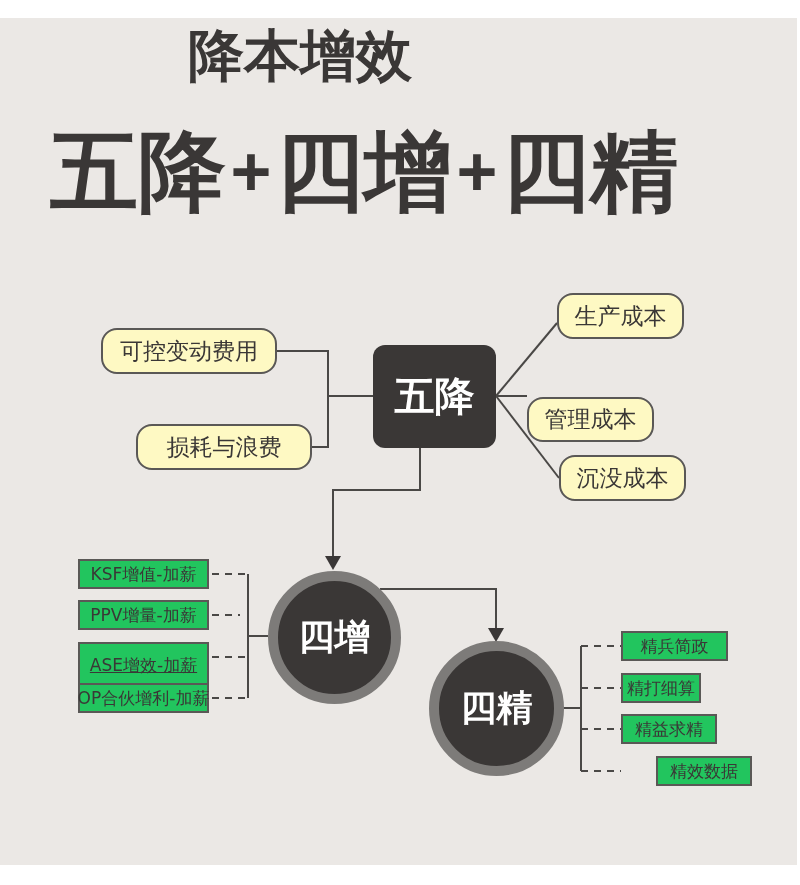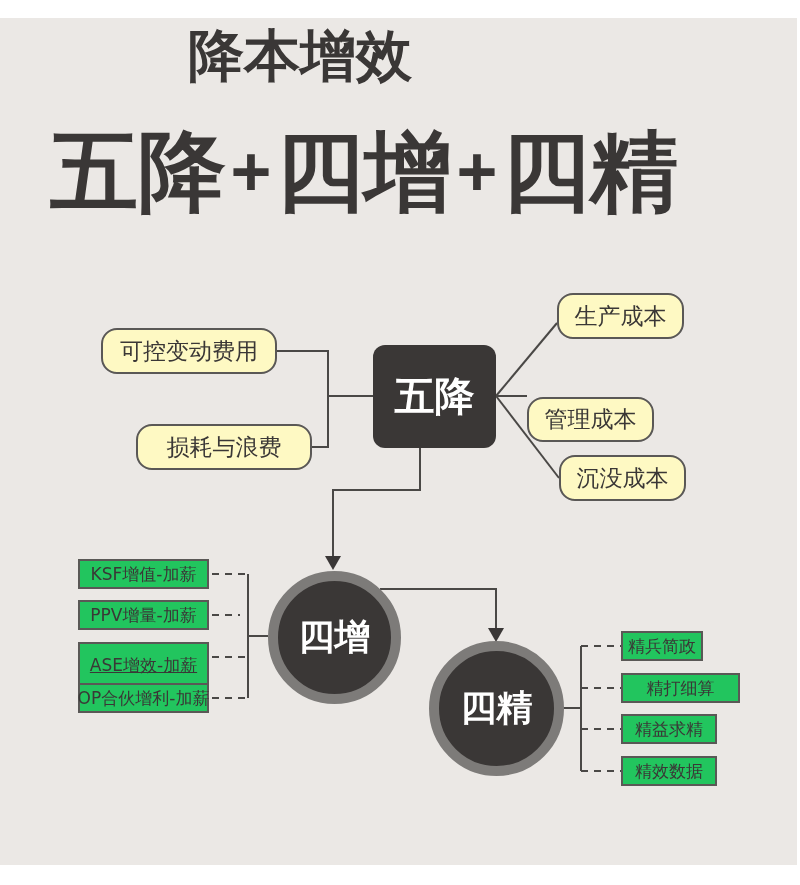--- a/index.html
+++ b/index.html
@@ -111,16 +111,16 @@
 
 <div class="sbox" style="left:78px; top:559px; width:131px; height:30px;">KSF增值-加薪</div>
 <div class="sbox" style="left:78px; top:600px; width:131px; height:30px;">PPV增量-加薪</div>
 <div class="sbox" style="left:78px; top:642px; width:131px; height:46px;text-decoration:underline;">ASE增效-加薪</div>
 <div class="sbox" style="left:78px; top:683px; width:131px; height:30px;">OP合伙增利-加薪</div>
 
 <div class="circle" style="left:268px; top:571px; width:133px; height:133px;">四增</div>
 
 <div class="circle" style="left:429px; top:641px; width:135px; height:135px;">四精</div>
 
-<div class="sbox" style="left:621px; top:631px; width:82px; height:30px;">精兵简政</div>
-<div class="sbox" style="left:621px; top:673px; width:119px; height:30px;">精打细算</div>
+<div class="sbox" style="left:621px; top:631px; width:107px; height:30px;">精兵简政</div>
+<div class="sbox" style="left:621px; top:673px; width:80px; height:30px;">精打细算</div>
 <div class="sbox" style="left:621px; top:714px; width:96px; height:30px;">精益求精</div>
-<div class="sbox" style="left:621px; top:756px; width:96px; height:30px;">精效数据</div>
+<div class="sbox" style="left:656px; top:756px; width:96px; height:30px;">精效数据</div>
 
 </body></html>

